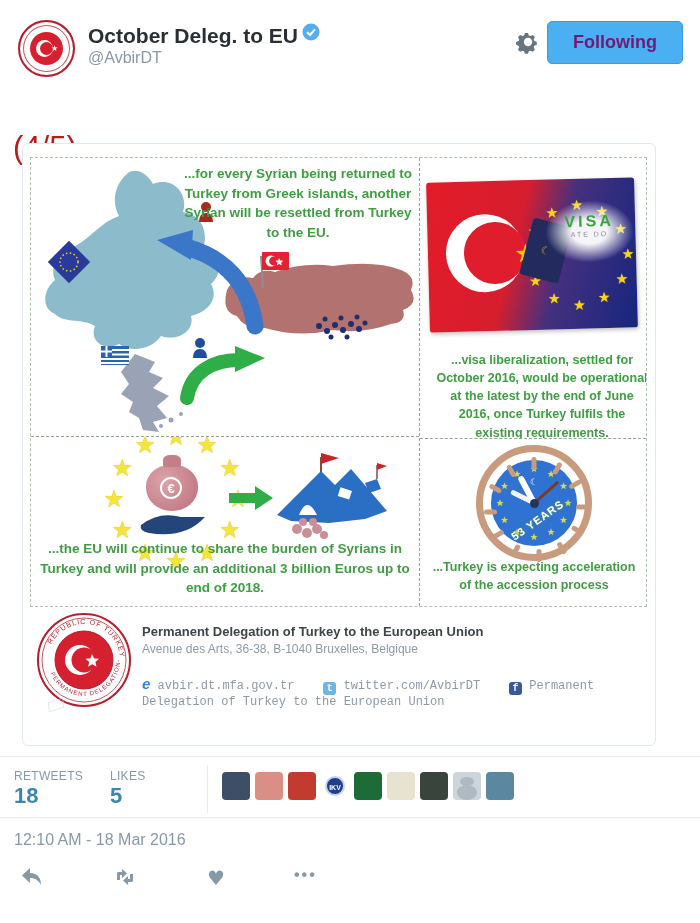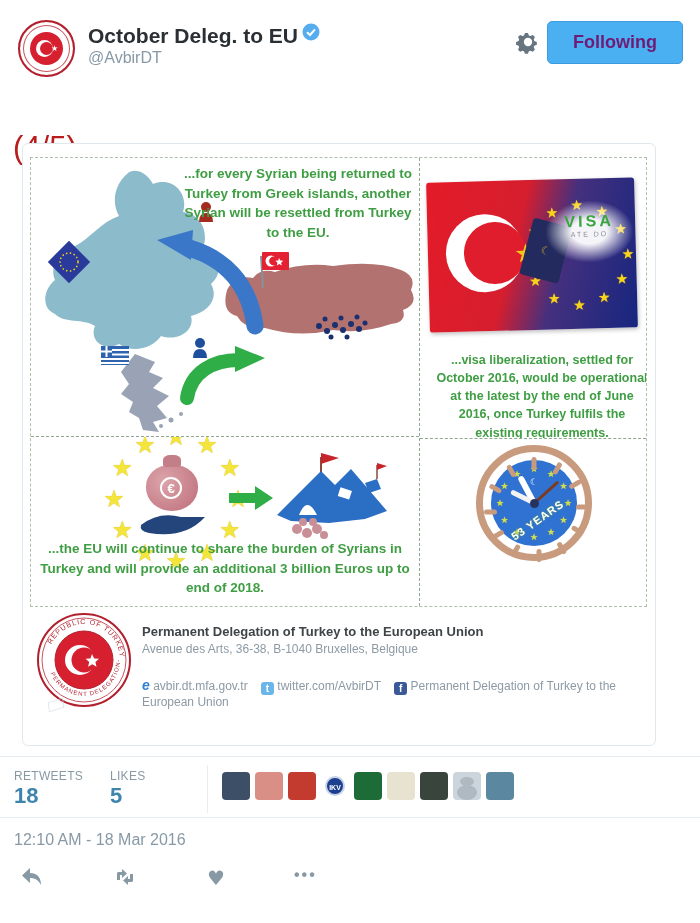--- a/index.html
+++ b/index.html
@@ -362,20 +362,21 @@
             <div class="tick" style="transform: rotate(90deg) translate(-50%, -46px);"></div>
             <div class="tick" style="transform: rotate(120deg) translate(-50%, -46px);"></div>
             <div class="tick" style="transform: rotate(150deg) translate(-50%, -46px);"></div>
             <div class="tick" style="transform: rotate(180deg) translate(-50%, -46px);"></div>
             <div class="tick" style="transform: rotate(210deg) translate(-50%, -46px);"></div>
             <div class="tick" style="transform: rotate(240deg) translate(-50%, -46px);"></div>
             <div class="tick" style="transform: rotate(270deg) translate(-50%, -46px);"></div>
             <div class="tick" style="transform: rotate(300deg) translate(-50%, -46px);"></div>
             <div class="tick" style="transform: rotate(330deg) translate(-50%, -46px);"></div>
           </div>
+        <div class="ig-text t-q4">...Turkey is expecting acceleration of the accession process</div>
       </div>
     </div>
   </div>
 
   <div class="ig-footer">
     <svg class="seal" width="96" height="96" viewBox="0 0 96 96">
       <circle cx="48" cy="48" r="46" fill="#fff" stroke="#b21f2d" stroke-width="2"></circle>
       <circle cx="48" cy="48" r="42" fill="none" stroke="#c9565f" stroke-width="1"></circle>
       <circle cx="48" cy="48" r="29" fill="#d7202f" stroke="#b21f2d" stroke-width="1"></circle>
       <circle cx="44" cy="48" r="15" fill="#fff"></circle>
@@ -388,21 +389,21 @@
       <text font-size="7" fill="#b21f2d" font-family="Liberation Sans, sans-serif" letter-spacing="1">
         <textPath href="#arcTop" startOffset="14%">REPUBLIC OF TURKEY</textPath>
       </text>
       <text font-size="6" fill="#b21f2d" font-family="Liberation Sans, sans-serif" letter-spacing="1">
         <textPath href="#arcBot" startOffset="12%">PERMANENT DELEGATION-EU</textPath>
       </text>
     </svg>
     <div class="doodle"></div>
     <div class="f-org">Permanent Delegation of Turkey to the European Union</div>
     <div class="f-line" style="top:30px;">Avenue des Arts, 36-38, B-1040 Bruxelles, Belgique</div>
-    <div class="f-line" style="top:65px;">
+    <div class="f-line" style="top:65px;font-family:Liberation Mono, monospace;">
       <span class="ie-e">e</span>
       <span>avbir.dt.mfa.gov.tr</span>
       &nbsp;&nbsp;
       <span class="tile tw">t</span>
       <span>twitter.com/AvbirDT</span>
       &nbsp;&nbsp;
       <span class="tile fb">f</span>
       <span>Permanent Delegation of Turkey to the European Union</span>
     </div>
   </div>

